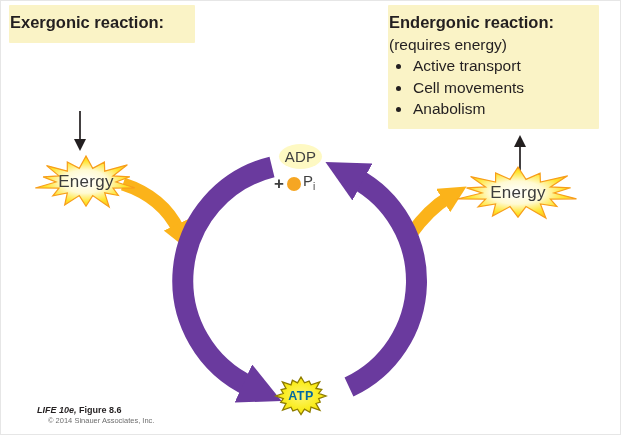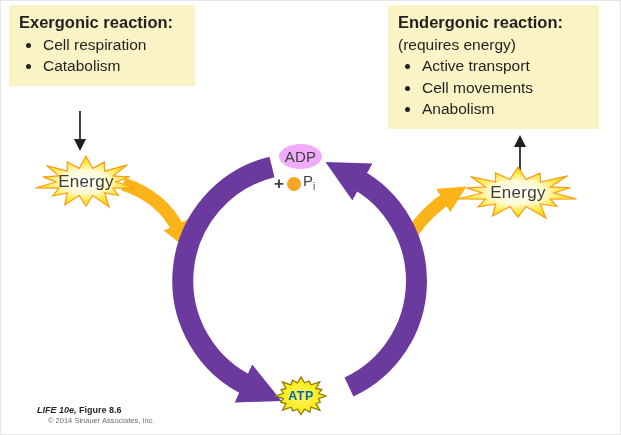--- a/index.html
+++ b/index.html
@@ -8,34 +8,34 @@
     font-family:"Liberation Sans",sans-serif;box-sizing:border-box;border:1px solid #e6e6e6;
   }
   .figure svg{position:absolute;left:0;top:0;}
   .gold-arrow{fill:none;stroke:#FBB31A;stroke-width:13;}
   .purple-arc{fill:none;stroke:#6A3A9E;stroke-width:21;}
   .black-arrow{fill:none;stroke:#231F20;stroke-width:1.7;}
   .energy-star{fill:url(#star-grad);stroke:#F79E1B;stroke-width:1.2;}
   .atp-star{fill:url(#atp-grad);stroke:#8F7D00;stroke-width:1.3;}
 
   .note-box{
-    position:absolute;background:#FAF3C6;padding:7px 10px 9px 10px;box-sizing:border-box;
+    position:absolute;background:#FAF3C6;padding:7px 10px 9px 1px;box-sizing:border-box;
     color:#231F20;border-radius:1px;
   }
   .note-title{font-size:16.5px;font-weight:bold;line-height:21.5px;}
   .note-sub{font-size:15.5px;line-height:21.5px;}
   .note-list{margin:0;padding-left:23px;font-size:15.5px;line-height:21.5px;list-style:disc;}
   .note-list li{padding-left:1px;}
 
   .energy-label{
     position:absolute;width:90px;text-align:center;font-size:17px;color:#3C3C3C;
     line-height:20px;letter-spacing:.3px;
   }
   .adp-pill{
-    position:absolute;left:278px;top:143px;width:43px;height:25px;background:#f0abfc;
+    position:absolute;left:278px;top:143px;width:43px;height:25px;background:#fef9c3;
     border-radius:50%;display:flex;align-items:center;justify-content:center;
     font-size:15px;color:#3F3F3F;letter-spacing:.3px;
   }
   .pi-row{
     position:absolute;left:273px;top:174px;display:flex;align-items:center;
     color:#3F3F3F;height:18px;
   }
   .plus{font-size:17px;font-weight:bold;margin-right:3px;line-height:18px;}
   .pi-dot{width:14px;height:14px;border-radius:50%;background:#F6A623;display:inline-block;margin-right:2px;}
   .pi-symbol{font-size:15px;line-height:18px;}
@@ -87,24 +87,20 @@
     <path class="black-arrow" d="M 79 110 L 79 139" marker-end="url(#arrow-black)"></path>
     <path class="black-arrow" d="M 519 170 L 519 145" marker-end="url(#arrow-black)"></path>
 
     <polygon class="energy-star" points="85.0,155.0 91.7,167.4 103.4,161.1 103.7,170.1 126.4,163.8 112.0,174.9 128.9,175.8 115.0,181.0 133.7,186.8 112.0,187.1 117.4,194.5 103.7,191.9 108.2,206.1 91.7,194.6 85.0,205.2 78.3,194.6 63.7,204.0 66.3,191.9 51.8,194.8 58.0,187.1 34.3,187.0 55.0,181.0 42.1,175.9 58.0,174.9 45.5,164.6 66.3,170.1 66.3,160.9 78.3,167.4"></polygon>
     <polygon class="energy-star" points="517.0,166.0 525.0,178.4 539.1,172.1 539.4,181.1 566.7,174.8 549.4,185.9 569.6,186.8 553.0,192.0 575.5,197.8 549.4,198.1 555.9,205.5 539.4,202.9 544.9,217.1 525.0,205.6 517.0,216.2 509.0,205.6 491.5,215.0 494.6,202.9 477.1,205.8 484.6,198.1 456.2,198.0 481.0,192.0 465.5,186.9 484.6,185.9 469.6,175.6 494.6,181.1 494.6,171.9 509.0,178.4"></polygon>
     <polygon class="atp-star" points="300.0,376.0 303.5,381.8 308.1,380.1 310.0,383.8 318.7,380.8 315.0,387.5 320.8,388.5 317.7,392.4 325.0,395.0 317.7,397.6 319.2,401.0 315.0,402.5 318.9,409.4 310.0,406.2 308.9,411.3 303.5,408.2 300.0,413.6 296.5,408.2 291.9,409.9 290.0,406.2 281.6,409.0 285.0,402.5 279.7,401.4 282.3,397.6 274.8,395.0 282.3,392.4 280.1,388.7 285.0,387.5 281.4,380.9 290.0,383.8 291.4,379.2 296.5,381.8"></polygon>
   </svg>
 
   <div class="note-box" style="left:8px;top:4px;width:186px;">
     <div class="note-title">Exergonic reaction:</div>
-    <ul class="note-list">
-        <li>Cell respiration</li>
-        <li>Catabolism</li>
-      </ul>
   </div>
 
   <div class="note-box" style="left:387px;top:4px;width:211px;">
     <div class="note-title">Endergonic reaction:</div>
     <div class="note-sub">(requires energy)</div>
     <ul class="note-list">
         <li>Active transport</li>
         <li>Cell movements</li>
         <li>Anabolism</li>
       </ul>

